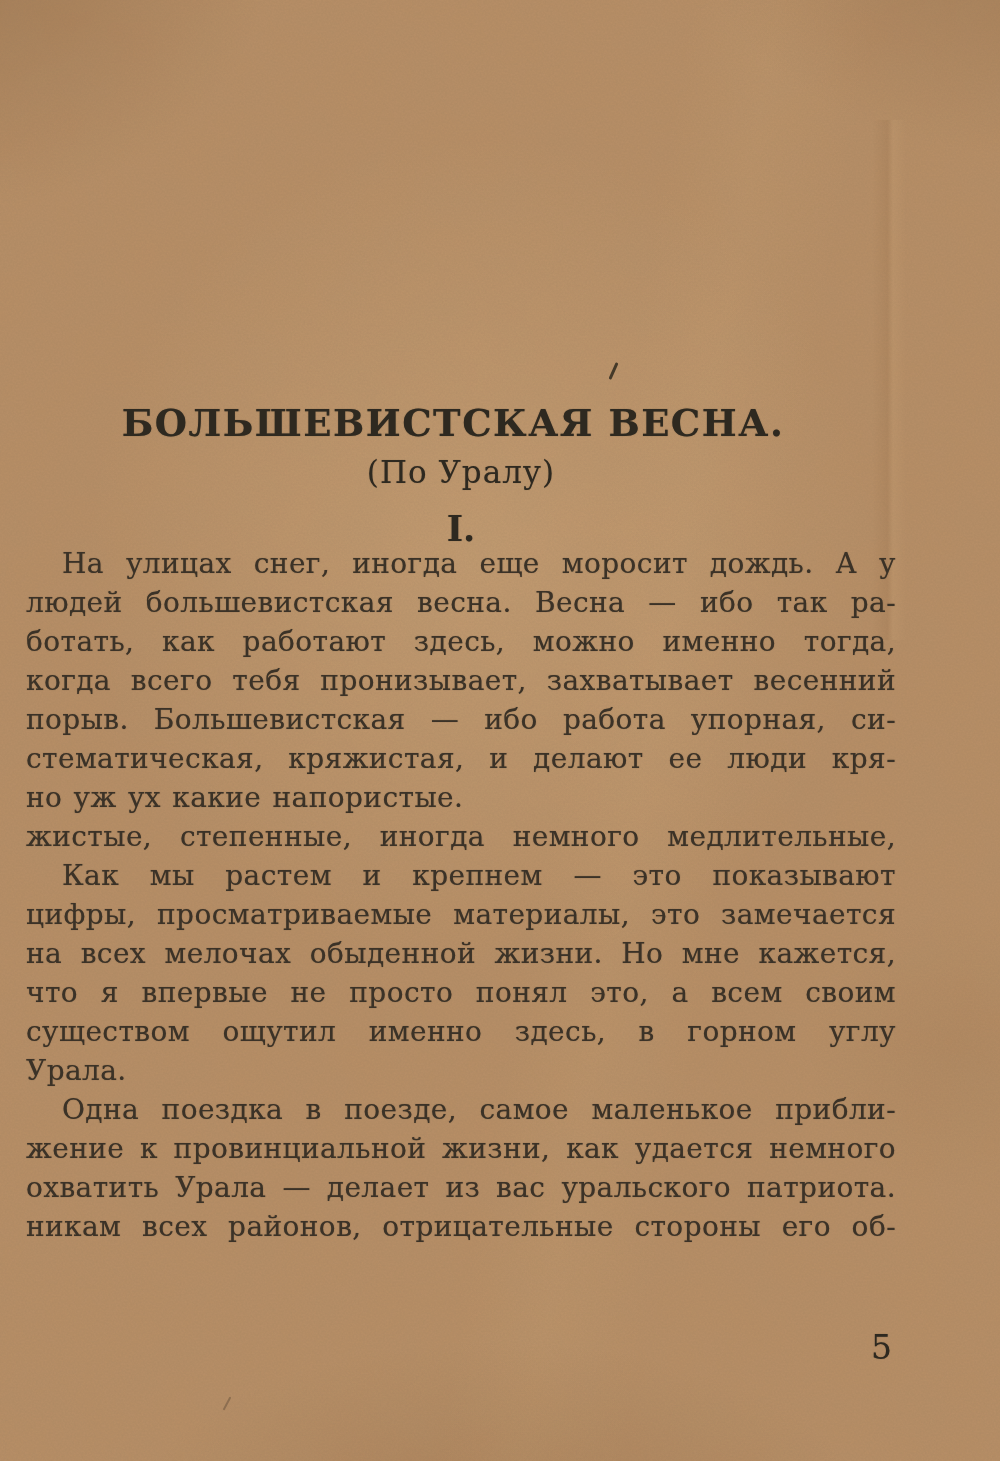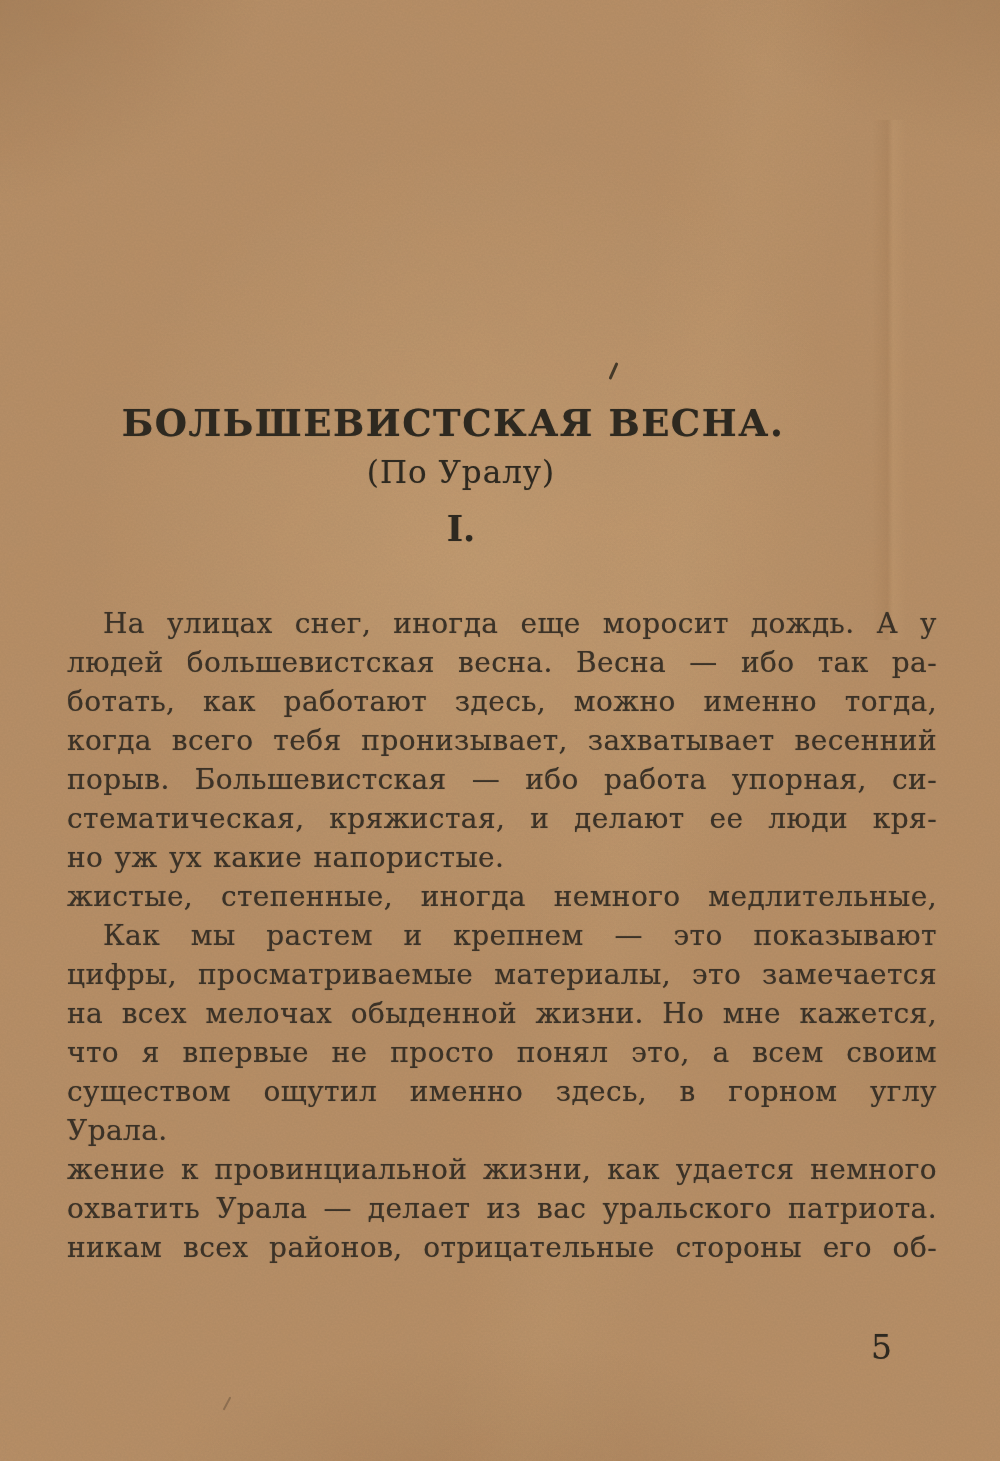--- a/index.html
+++ b/index.html
@@ -75,27 +75,26 @@
     position:absolute;
     left:0;top:508px;width:100%;
     text-align:center;
     font-size:35px;line-height:42px;
     font-weight:bold;
     color:var(--heading-ink);
     text-shadow:0 0 1px rgba(46,41,32,0.4);
   }
   .body-text{
     position:absolute;
-    left:0;top:604px;width:870px;
+    left:0;top:544px;width:870px;
     font-size:28px;
     letter-spacing:0.4px;
     word-spacing:2px;
     color:var(--ink);
     text-shadow:0 0 1px rgba(59,50,39,0.55);
-    margin-left:41px;
   }
   .paragraph{margin:0;}
   .line{
     line-height:39px;
     text-align:justify;
     text-align-last:justify;
     text-justify:inter-word;
   }
   .line.left{
     text-align:left;
@@ -152,20 +151,21 @@
         </div>
         <div class="paragraph">
           <div class="line indent">Как мы растем и крепнем — это показывают</div>
           <div class="line">цифры, просматриваемые материалы, это замечается</div>
           <div class="line">на всех мелочах обыденной жизни. Но мне кажется,</div>
           <div class="line">что я впервые не просто понял это, а всем своим</div>
           <div class="line">существом ощутил именно здесь, в горном углу</div>
           <div class="line left">Урала.</div>
         </div>
         <div class="paragraph">
+          <div class="line indent">Одна поездка в поезде, самое маленькое прибли-</div>
           <div class="line">жение к провинциальной жизни, как удается немного</div>
           <div class="line">охватить Урала — делает из вас уральского патриота.</div>
           <div class="line">никам всех районов, отрицательные стороны его об-</div>
         </div>
       </div>
 
     <div class="page-number">5</div>
   </div>
 </div>
 

